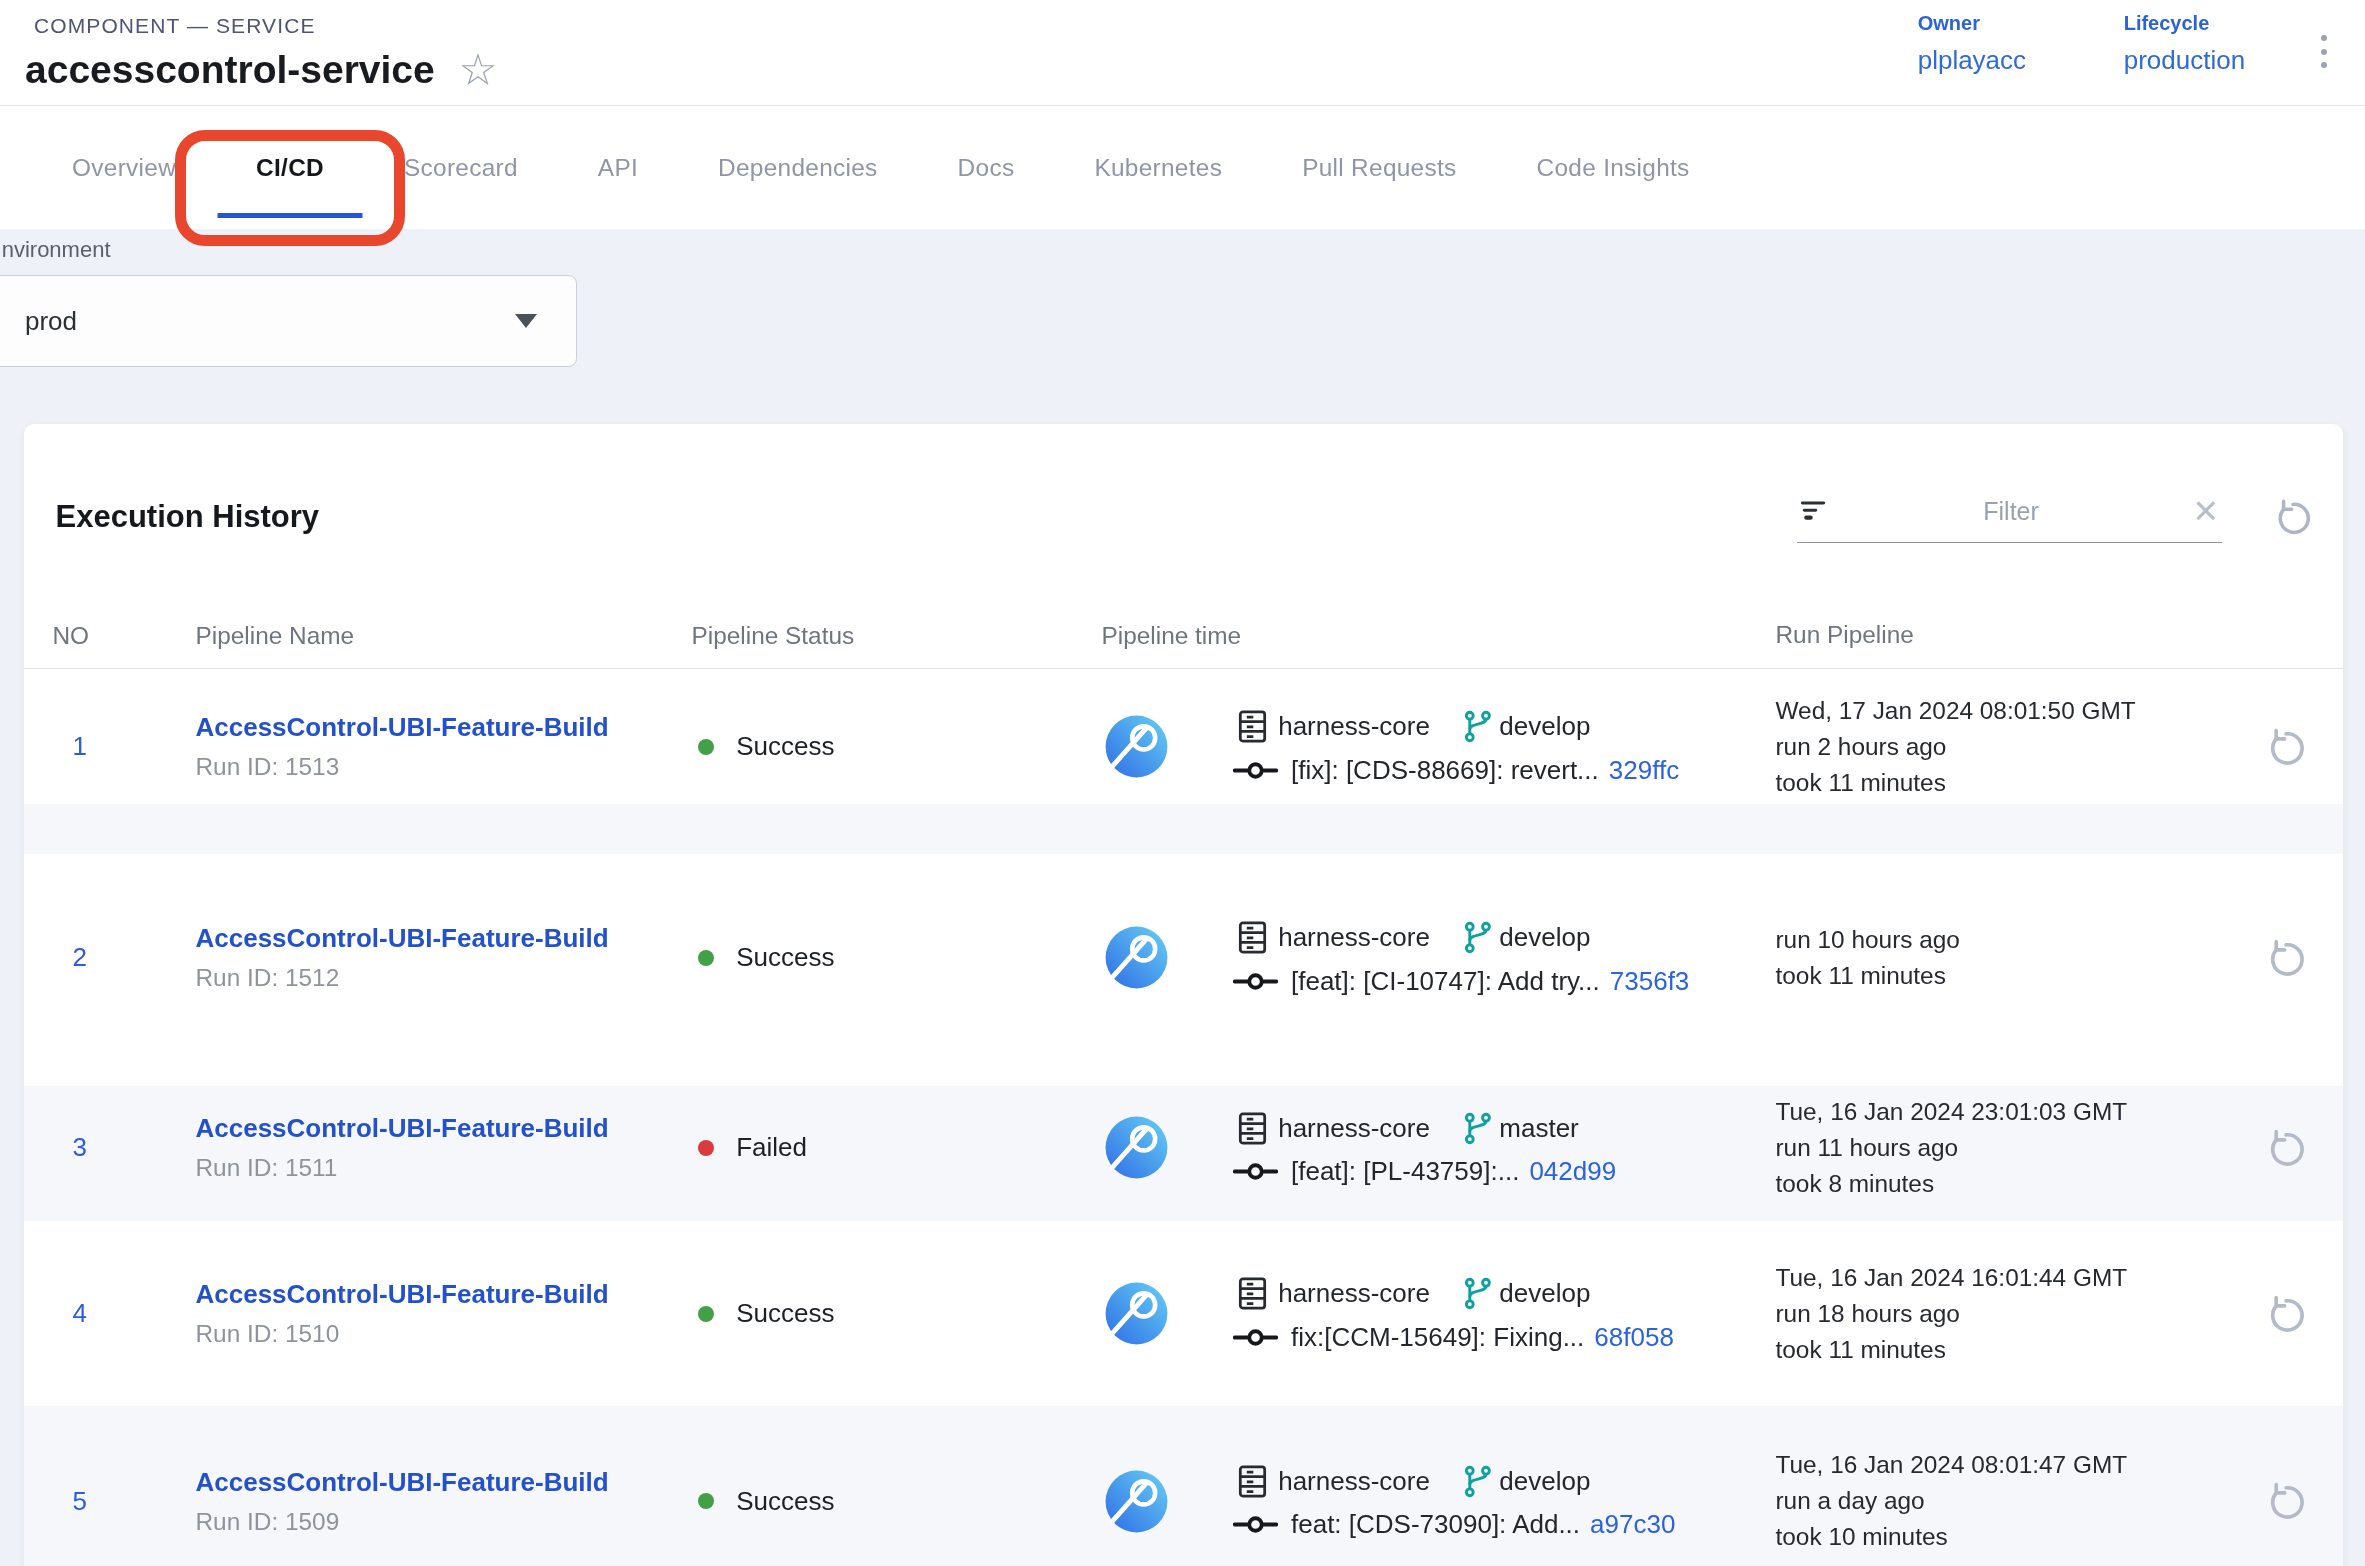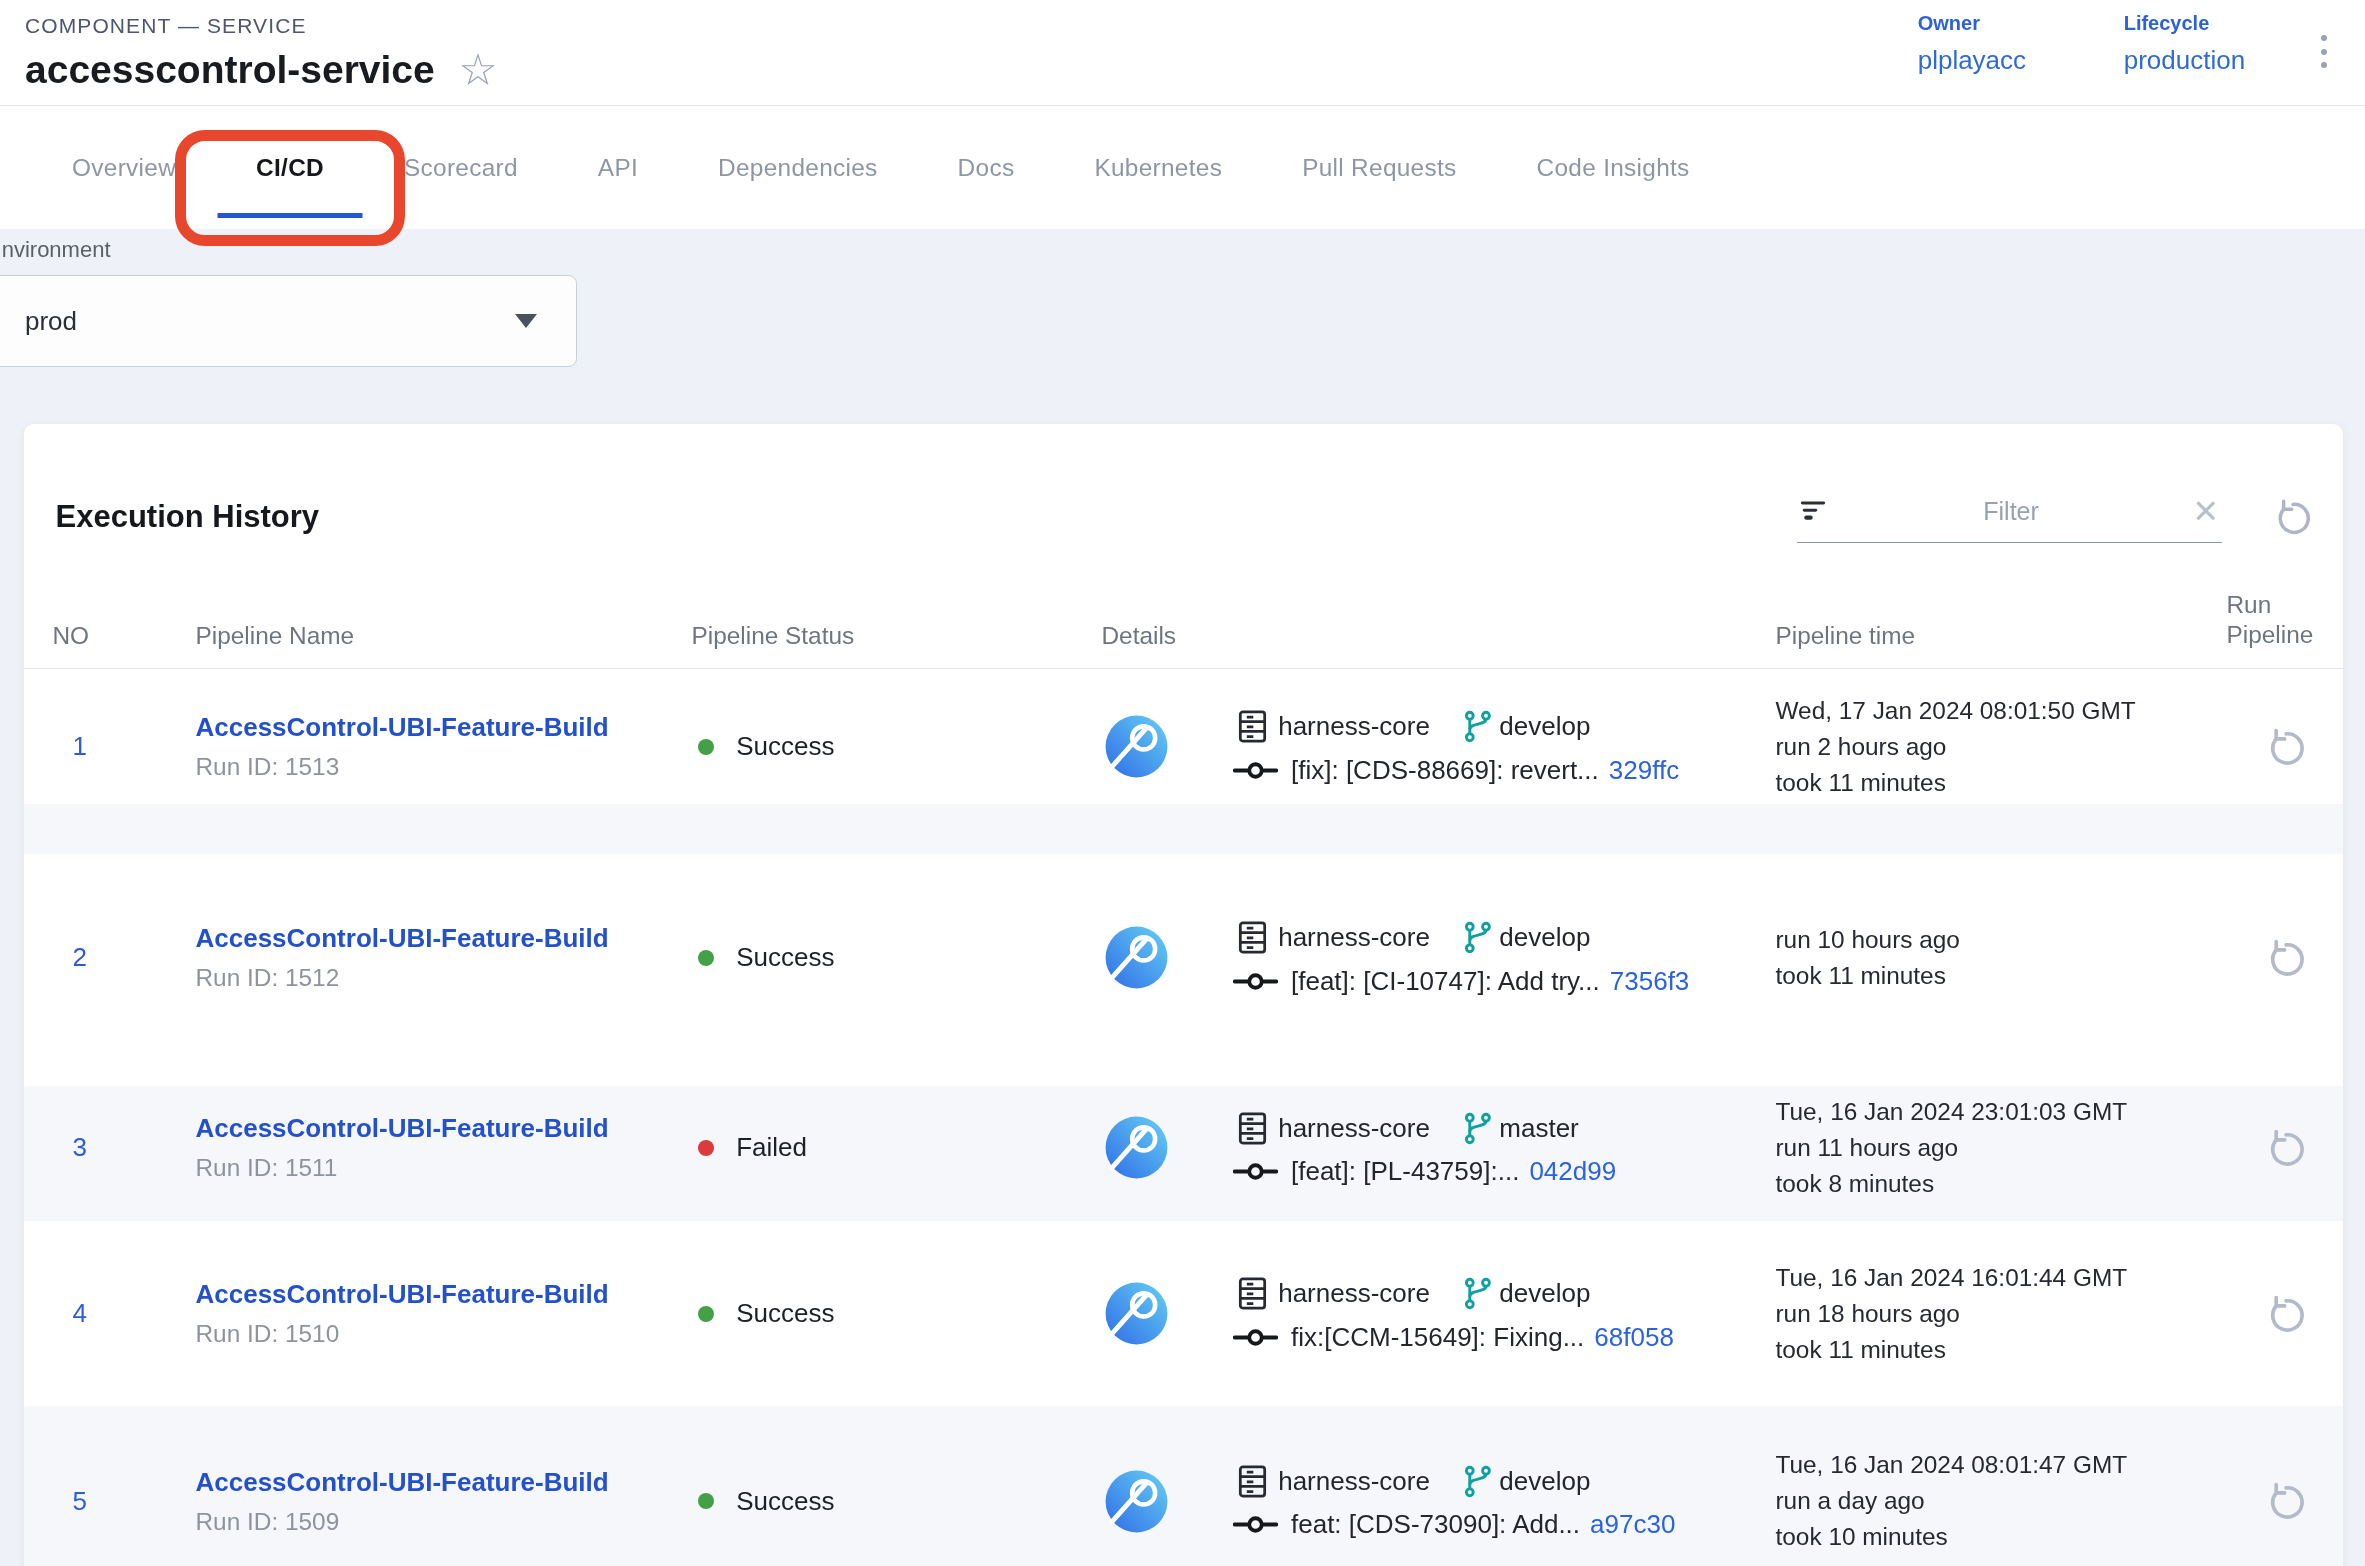--- a/index.html
+++ b/index.html
@@ -3,21 +3,21 @@
 <meta charset="utf-8">
 <style>
   * { margin:0; padding:0; box-sizing:border-box; }
   html,body { width:2366px; height:1567px; overflow:hidden; }
   body { background:#eef1f7; font-family:"Liberation Sans","DejaVu Sans",sans-serif; color:#1d2126; }
 
   
   .topbar { background:#fff; height:106px; border-bottom:1.7px solid #e5e7ec;
             display:flex; justify-content:space-between; padding:0 34px 0 25px; }
   .topbar-left { padding-top:13.5px; }
-  .eyebrow { font-size:21px; letter-spacing:1.1px; color:#4d5570; font-weight:500; }
+  .eyebrow { font-size:21px; letter-spacing:1.1px; color:#4d5570; font-weight:500;margin-left:9px; }
   .title-row { display:flex; align-items:center; gap:23.5px; margin-top:10px; }
   .page-title { font-size:39px; font-weight:700; color:#181b20; }
   .star { font-size:44px; color:#99a2b4; line-height:1; cursor:pointer; }
   .topbar-right { display:flex; padding-top:11.8px; align-items:flex-start; }
   .meta-block { min-width:109px; }
   .meta-block + .meta-block { margin-left:97px; }
   .meta-label { font-size:20px; font-weight:700; color:#2b62d9; }
   .meta-value { font-size:26px; color:#2f6bd8; margin-top:10px; cursor:pointer; }
   .kebab { margin-left:71px; margin-top:18.5px; display:flex; flex-direction:column; gap:7.6px; cursor:pointer; padding:5px; }
   .kebab i { width:5.9px; height:5.9px; border-radius:50%; background:#9aa2b3; }
@@ -172,21 +172,20 @@
           <path d="M7.2 3 V7.6 H11.8"></path>
         </svg>
       </button>
     </div>
   </div>
 
   <div class="grid-cols thead">
     <div>NO</div>
     <div>Pipeline Name</div>
     <div>Pipeline Status</div>
-    <div>Details</div>
     <div>Pipeline time</div>
     <div class="th-run">Run Pipeline</div>
   </div>
 
   <div class="grid-cols trow r1">
     <div class="no">1</div>
     <div>
       <a class="pname">AccessControl-UBI-Feature-Build</a>
       <div class="runid">Run ID: 1513</div>
     </div>

